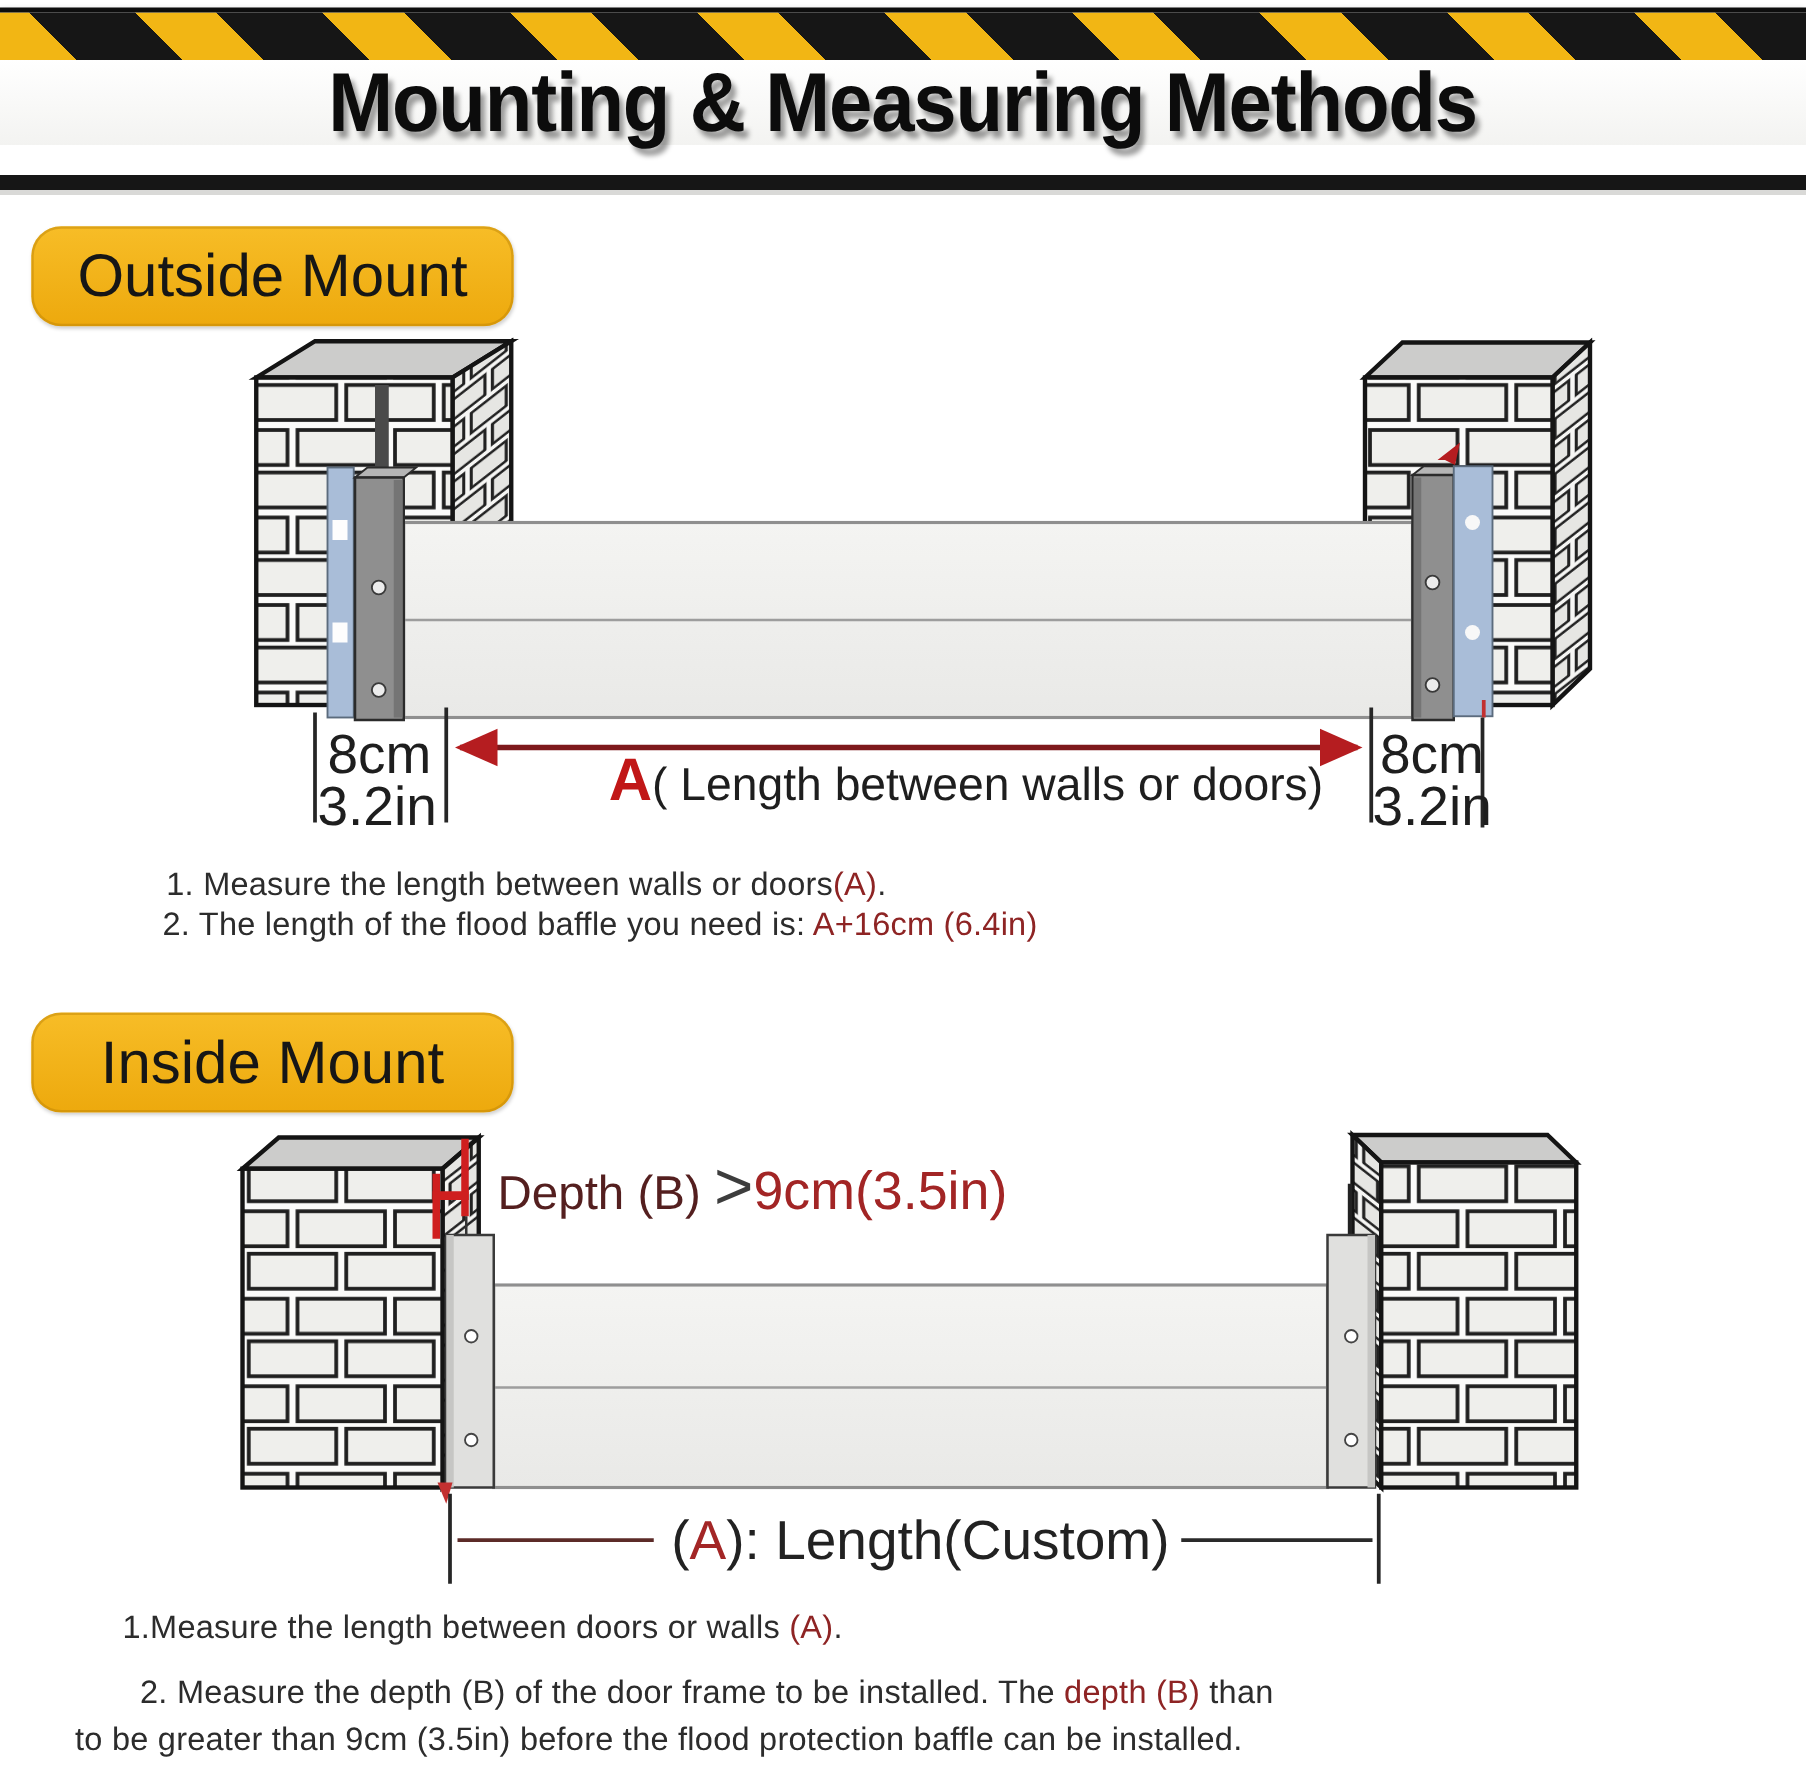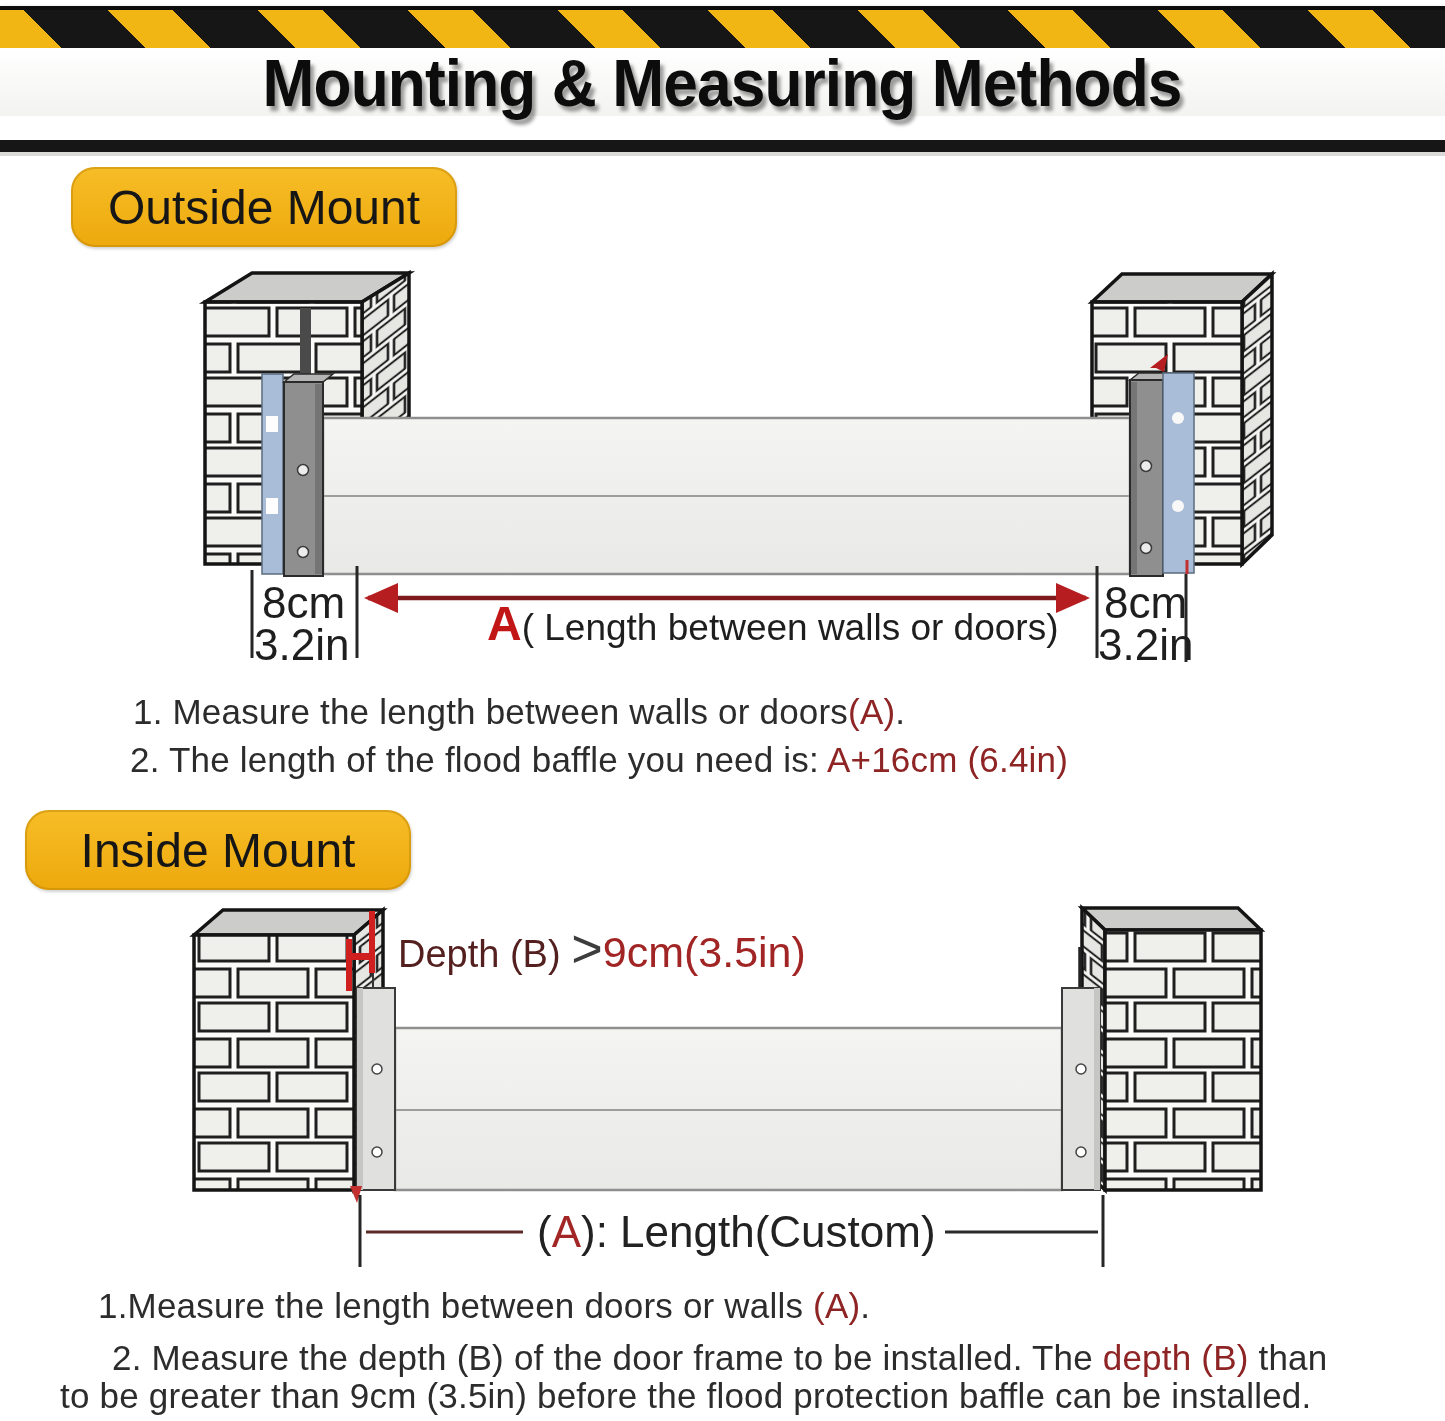--- a/index.html
+++ b/index.html
@@ -29,34 +29,34 @@
     border-bottom:4px solid #d9d9d7;
   }
   
   .badge{
     position:absolute;left:25px;width:386px;height:80px;border-radius:24px;
     background:linear-gradient(180deg,#f7bd27 0%,#eda90d 100%);
     box-shadow:inset 0 0 0 2px rgba(187,128,4,.45),1px 2px 3px rgba(0,0,0,.18);
     display:flex;align-items:center;justify-content:center;
     font-size:48px;color:#161616;white-space:nowrap;
   }
-  #badge-outside{top:167px;margin-left:46px;}
+  #badge-outside{top:181px;}
   #badge-inside{top:810px;}
   
   .diagram{position:absolute;left:0;}
   #diagram-outside{top:270px;}
   #diagram-inside{top:895px;}
   .diagram text{font-family:"Liberation Sans",sans-serif;}
   
   .step{
-    position:absolute;font-size:35px;color:#2c2c2c;white-space:nowrap;letter-spacing:.2px;
+    position:absolute;font-size:26px;color:#2c2c2c;white-space:nowrap;letter-spacing:.2px;
   }
   .hl{color:#8e2424;}
   #o-step1{left:133px;top:692px;}
-  #o-step2{left:130px;top:740px;}
+  #o-step2{left:130px;top:724px;}
   #i-step1{left:98px;top:1286px;text-align:center;}
   #i-step2{left:112px;top:1338px;}
   #i-step3{left:60px;top:1376px;}
 </style>
 </head>
 <body>
 
 <div class="page">
 
   <div class="hazard"></div>

